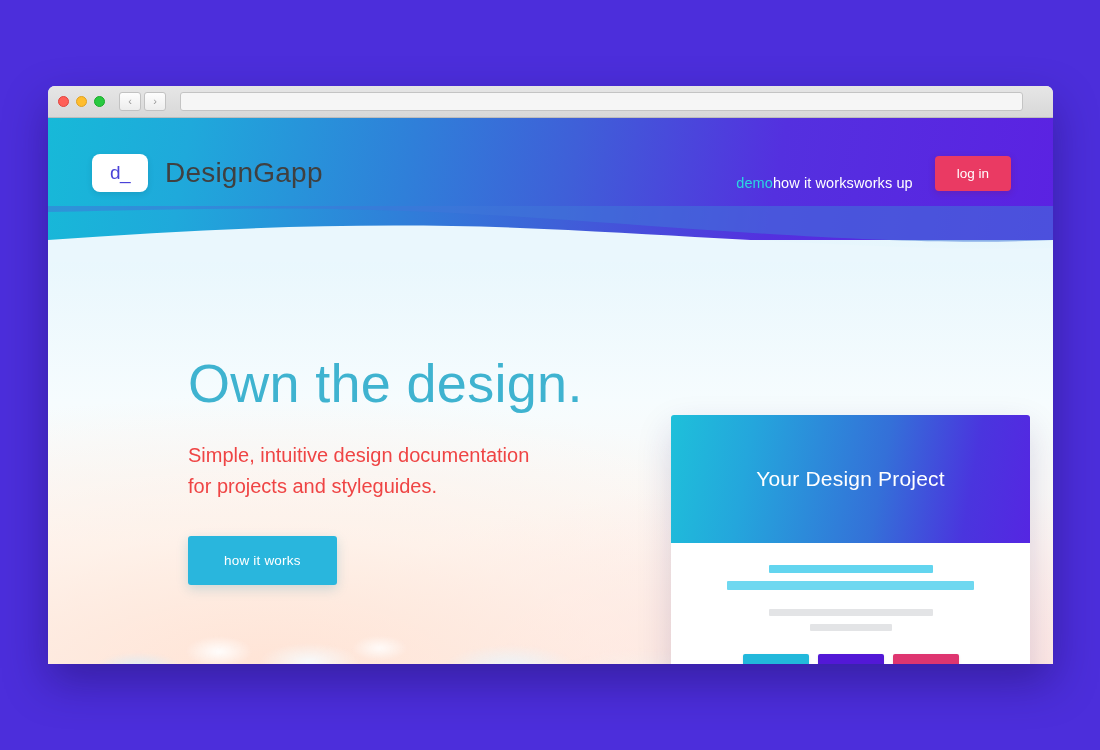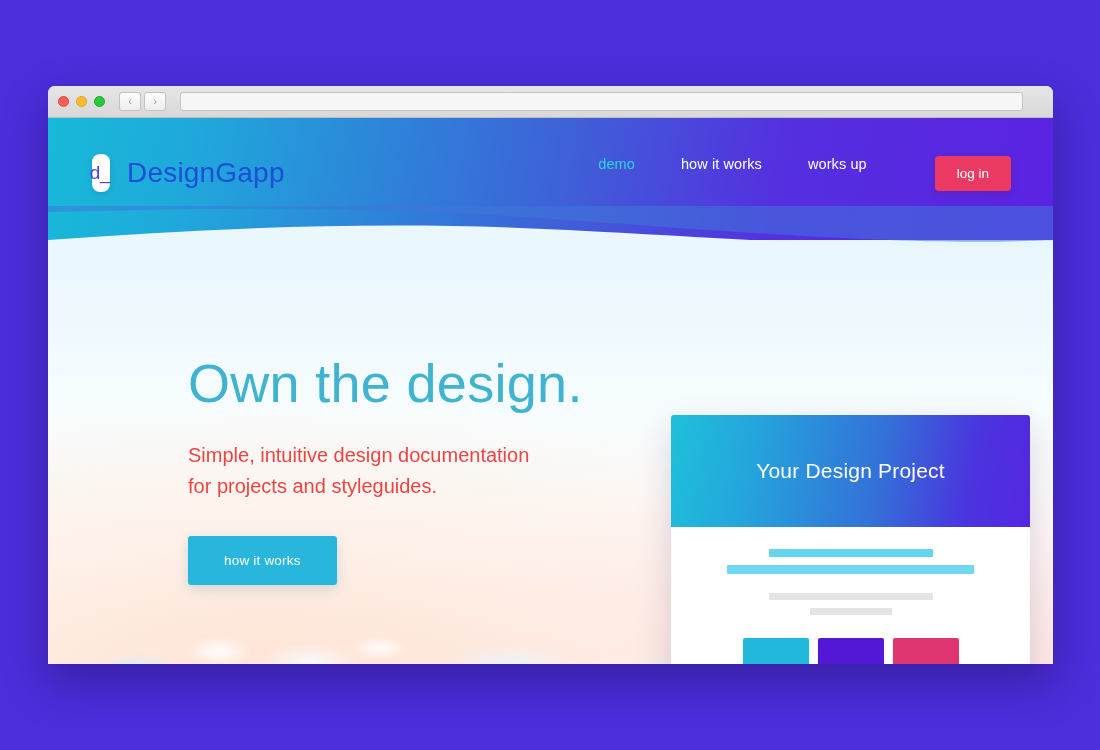--- a/index.html
+++ b/index.html
@@ -81,32 +81,32 @@
   }
   #header-wave svg{ display:block; width:100%; height:100%; }
 
   
   #nav-inner{
     position:absolute; left:0; top:0; width:100%; height:110px;
     display:flex; align-items:center; padding:0 42px 0 44px;
   }
   #brand{ display:flex; align-items:center; gap:17px; }
   #logo-mark{
-    width:18px; height:38px; border-radius:8px; background:#fff;
-    display:flex; align-items:center; justify-content:flex-end;
+    width:56px; height:38px; border-radius:8px; background:#fff;
+    display:flex; align-items:center; justify-content:center;
     box-shadow:0 2px 6px rgba(0,0,0,.10);
   }
   #logo-mark span{
     font-size:19px; color:#4a42d8; font-weight:400;
     letter-spacing:-.5px; line-height:1; transform:translateY(-1px);
   }
   #brand-name{
-    font-size:28px; color:#1d4ed8; font-weight:300; letter-spacing:.2px;
-  }
-  #nav-links{ margin-left:auto; display:flex; align-items:flex-start; gap:46px; }
+    font-size:28px; color:#404040; font-weight:300; letter-spacing:.2px;
+  }
+  #nav-links{ margin-left:auto; display:flex; align-items:flex-end; }
   .nav-link{
     font-size:14.5px; color:#ffffff; font-weight:400; letter-spacing:.1px;
     text-decoration:none; cursor:pointer; white-space:nowrap;
   }
   .nav-link.accent{ color:#2ad8e0; }
   #login-button{
     background:#ea3a63; color:#fff; font-size:13.5px;
     padding:10px 22px; border-radius:4px; border:none;
     cursor:pointer; margin-left:22px; font-family:inherit;
     box-shadow:0 2px 7px rgba(130,10,50,.22);
@@ -130,21 +130,21 @@
     box-shadow:0 4px 12px rgba(30,140,175,.22);
   }
 
   
   #project-card{
     position:absolute; left:623px; top:297px; width:359px; height:380px;
     background:#fff; border-radius:3px; overflow:hidden;
     box-shadow:0 14px 34px rgba(40,30,110,.17);
   }
   #card-header{
-    height:112px;
+    height:128px;
     background:linear-gradient(100deg,#1ec0da 0%,#24a6dc 22%,#3470d8 58%,#4a35de 82%,#5526e2 100%);
     display:flex; align-items:center; justify-content:center;
   }
   #card-title{ color:#fff; font-size:21px; font-weight:400; letter-spacing:.2px; }
 
   #card-body{ padding:22px 0 0; }
   .bar{ height:8px; border-radius:1px; margin:0 auto; }
   .bar.cyan{ background:#63d5ef; }
   .bar.cyan2{ background:#6fd8f0; }
   .bar.grey{ background:#e3e4e6; }

